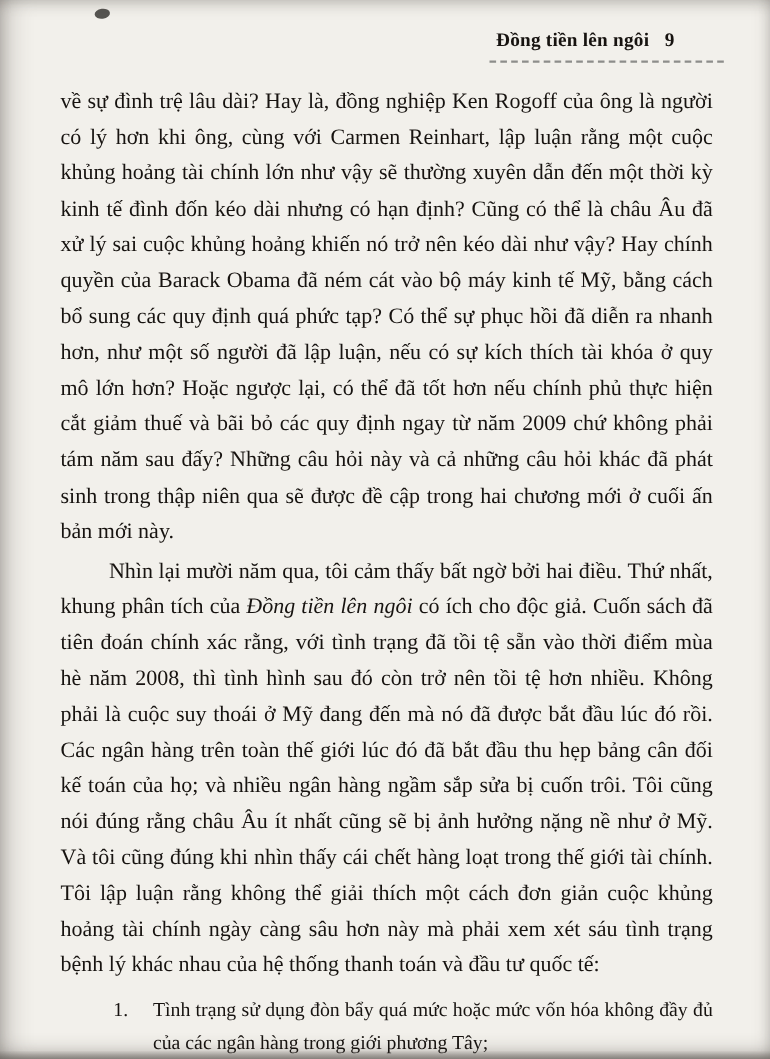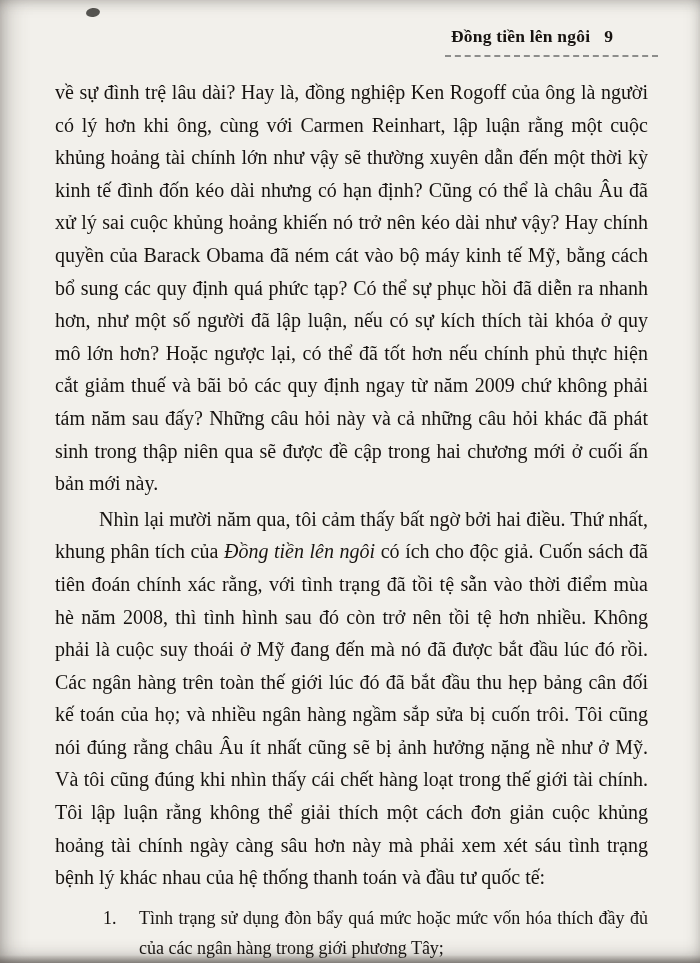--- a/index.html
+++ b/index.html
@@ -76,21 +76,21 @@
 
   <div class="body">
 
     <p class="para">về sự đình trệ lâu dài? Hay là, đồng nghiệp Ken Rogoff của ông là người có lý hơn khi ông, cùng với Carmen Reinhart, lập luận rằng một cuộc khủng hoảng tài chính lớn như vậy sẽ thường xuyên dẫn đến một thời kỳ kinh tế đình đốn kéo dài nhưng có hạn định? Cũng có thể là châu Âu đã xử lý sai cuộc khủng hoảng khiến nó trở nên kéo dài như vậy? Hay chính quyền của Barack Obama đã ném cát vào bộ máy kinh tế Mỹ, bằng cách bổ sung các quy định quá phức tạp? Có thể sự phục hồi đã diễn ra nhanh hơn, như một số người đã lập luận, nếu có sự kích thích tài khóa ở quy mô lớn hơn? Hoặc ngược lại, có thể đã tốt hơn nếu chính phủ thực hiện cắt giảm thuế và bãi bỏ các quy định ngay từ năm 2009 chứ không phải tám năm sau đấy? Những câu hỏi này và cả những câu hỏi khác đã phát sinh trong thập niên qua sẽ được đề cập trong hai chương mới ở cuối ấn bản mới này.</p>
 
     <p class="para indent"><span>Nhìn lại mười năm qua, tôi cảm thấy bất ngờ bởi hai điều. Thứ nhất, khung phân tích của </span><span class="italic">Đồng tiền lên ngôi</span><span> có ích cho độc giả. Cuốn sách đã tiên đoán chính xác rằng, với tình trạng đã tồi tệ sẵn vào thời điểm mùa hè năm 2008, thì tình hình sau đó còn trở nên tồi tệ hơn nhiều. Không phải là cuộc suy thoái ở Mỹ đang đến mà nó đã được bắt đầu lúc đó rồi. Các ngân hàng trên toàn thế giới lúc đó đã bắt đầu thu hẹp bảng cân đối kế toán của họ; và nhiều ngân hàng ngầm sắp sửa bị cuốn trôi. Tôi cũng nói đúng rằng châu Âu ít nhất cũng sẽ bị ảnh hưởng nặng nề như ở Mỹ. Và tôi cũng đúng khi nhìn thấy cái chết hàng loạt trong thế giới tài chính. Tôi lập luận rằng không thể giải thích một cách đơn giản cuộc khủng hoảng tài chính ngày càng sâu hơn này mà phải xem xét sáu tình trạng bệnh lý khác nhau của hệ thống thanh toán và đầu tư quốc tế:</span></p>
 
     <div class="numlist">
       <div class="numitem">
         <span class="num">1.</span>
-        <span class="txt">Tình trạng sử dụng đòn bẩy quá mức hoặc mức vốn hóa thích đầy đủ của các ngân hàng trong giới phương Tây;</span>
+        <span class="txt">Tình trạng sử dụng đòn bẩy quá mức hoặc mức vốn hóa không đầy đủ của các ngân hàng trong giới phương Tây;</span>
       </div>
 
     </div>
 
   </div>
 
   <div class="edge-bottom"></div>
 
 </div>
 

